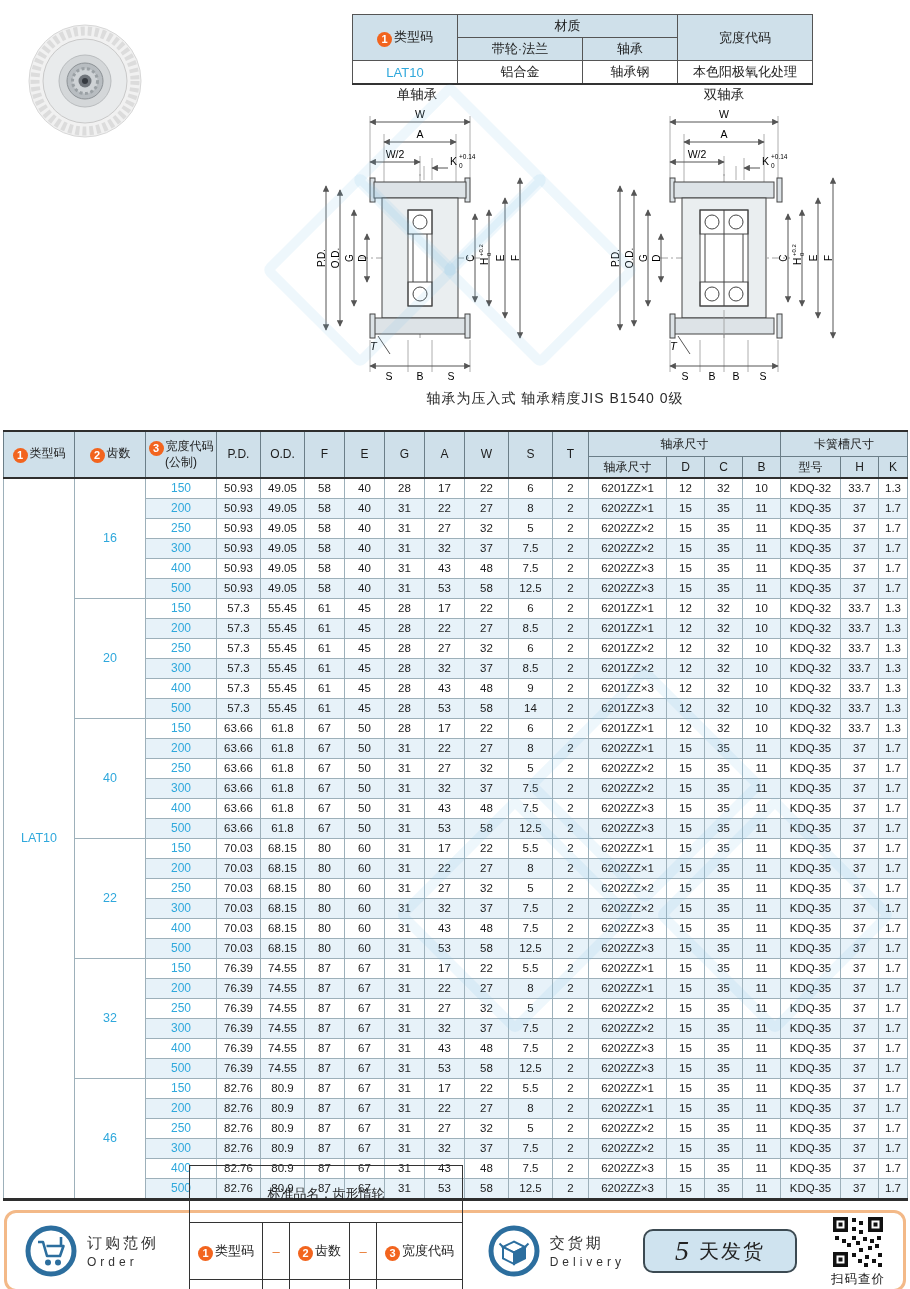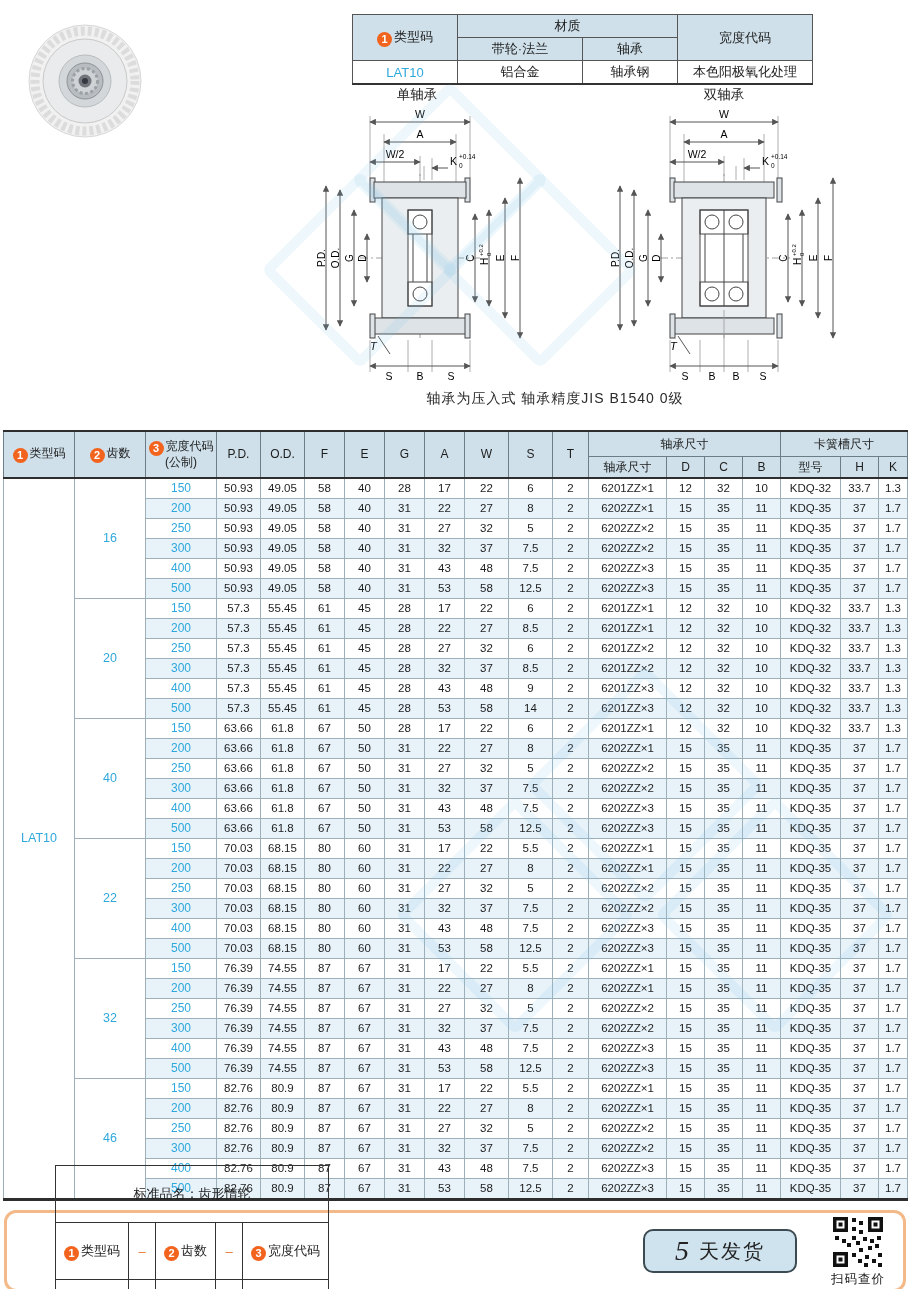--- a/index.html
+++ b/index.html
@@ -1008,20 +1008,33 @@
 </table>
 
 <div class="wm" style="left:0;top:640px;width:910px;height:520px;">
   <div class="sq" style="left:560px;top:60px;width:150px;height:150px;"></div>
   <div class="sq" style="left:430px;top:190px;width:150px;height:150px;"></div>
   <div class="sq" style="left:690px;top:190px;width:150px;height:150px;"></div>
 </div>
 
 <div class="bottom">
 
+  <div class="ic-block">
+    <svg width="52" height="52" viewBox="0 0 52 52">
+      <circle cx="26" cy="26" r="23" fill="#fff" stroke="#2c6e9e" stroke-width="5"></circle>
+      <path d="M13 17 h5 l4 14 h13 l3.5 -10 h-17" fill="none" stroke="#2c6e9e" stroke-width="2.6" stroke-linejoin="round"></path>
+      <line x1="36" y1="12" x2="36" y2="21" stroke="#2c6e9e" stroke-width="2.6"></line>
+      <circle cx="23" cy="37.5" r="3" fill="#2c6e9e"></circle>
+        <circle cx="33" cy="37.5" r="3" fill="#2c6e9e"></circle>
+    </svg>
+    <div class="ic-txt">
+      <div class="cn">订购范例</div>
+      <div class="en">Order</div>
+    </div>
+  </div>
 
   <table class="order">
     <tbody>
         <tr>
       <th colspan="5">标准品名：齿形惰轮</th>
     </tr>
     <tr>
       <th>
         <span class="num-badge">1</span><span>类型码</span>
       </th>
@@ -1039,20 +1052,34 @@
       <td class="dash">–</td>
       <td class="blue">16</td>
       <td class="dash">–</td>
       <td class="blue">150</td>
     </tr>
   </tbody>
     </table>
 
   <div class="spacer"></div>
 
+  <div class="ic-block">
+    <svg width="52" height="52" viewBox="0 0 52 52">
+      <circle cx="26" cy="26" r="23" fill="#fff" stroke="#2c6e9e" stroke-width="5"></circle>
+      <polygon points="15,22 26,16.5 37,22 26,27.5" fill="#fff" stroke="#2c6e9e" stroke-width="2"></polygon>
+      <polygon points="15,22 26,27.5 26,39 15,33.5" fill="#fff" stroke="#2c6e9e" stroke-width="2"></polygon>
+      <polygon points="37,22 26,27.5 26,39 37,33.5" fill="#2c6e9e" stroke="#2c6e9e" stroke-width="2"></polygon>
+      <line x1="15" y1="22" x2="11.5" y2="18.5" stroke="#2c6e9e" stroke-width="2"></line>
+      <line x1="37" y1="22" x2="40.5" y2="18.5" stroke="#2c6e9e" stroke-width="2"></line>
+    </svg>
+    <div class="ic-txt">
+      <div class="cn">交货期</div>
+      <div class="en">Delivery</div>
+    </div>
+  </div>
 
   <div class="pill">
     <span class="big">5</span>
     <span class="sm">天发货</span>
   </div>
 
   <div class="qr-block">
     <svg width="54" height="54" viewBox="0 0 54 54">
       <rect width="54" height="54" fill="#fff"></rect>
       <g fill="#111">

